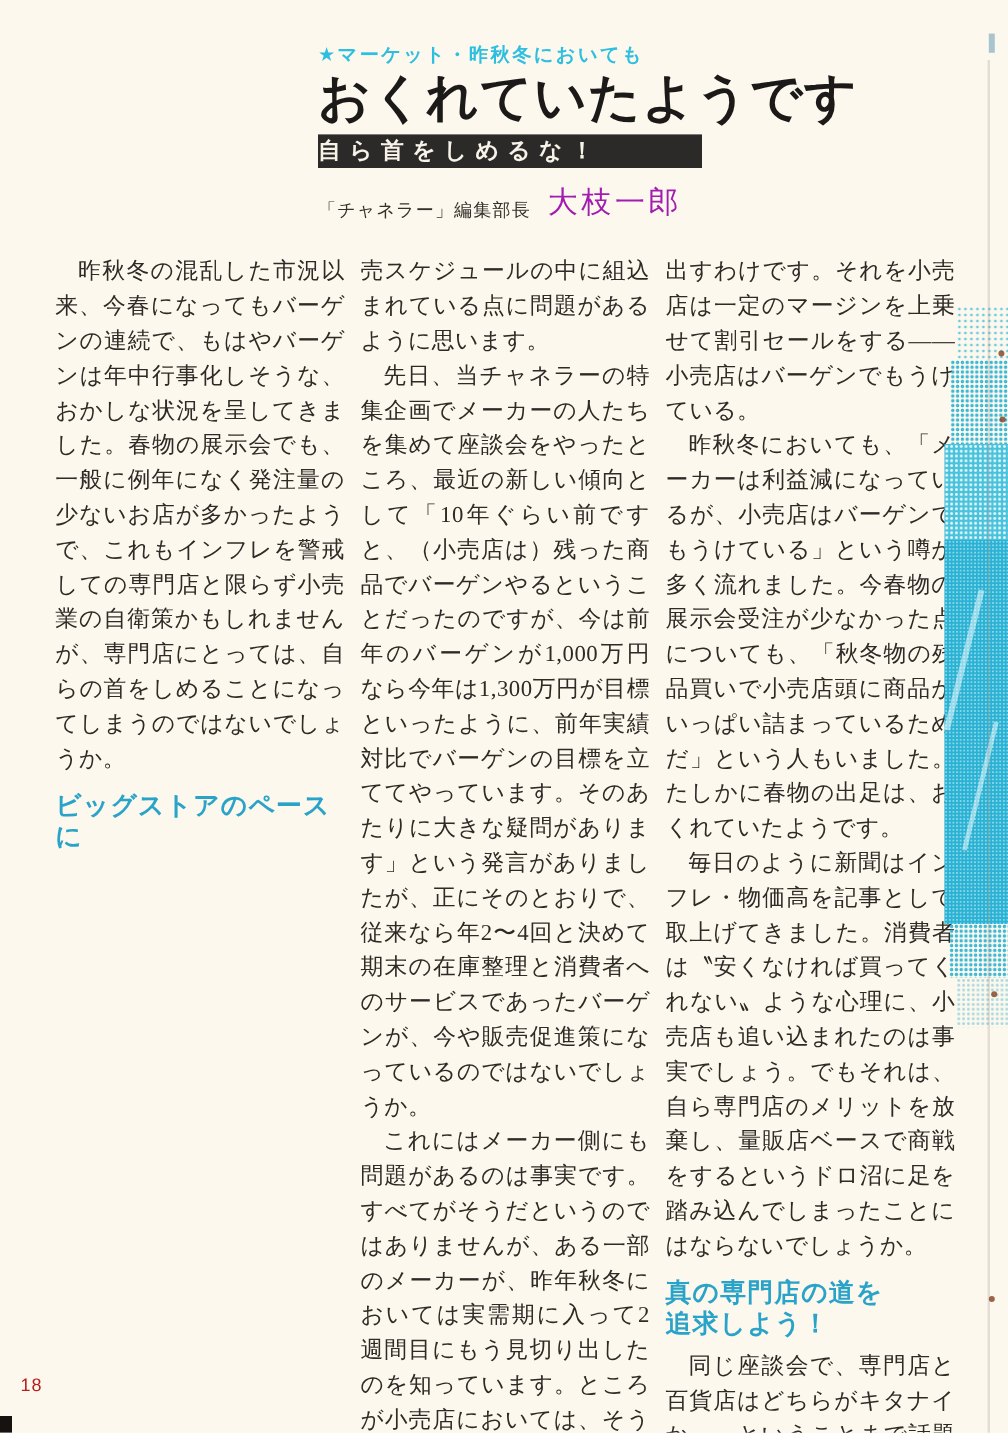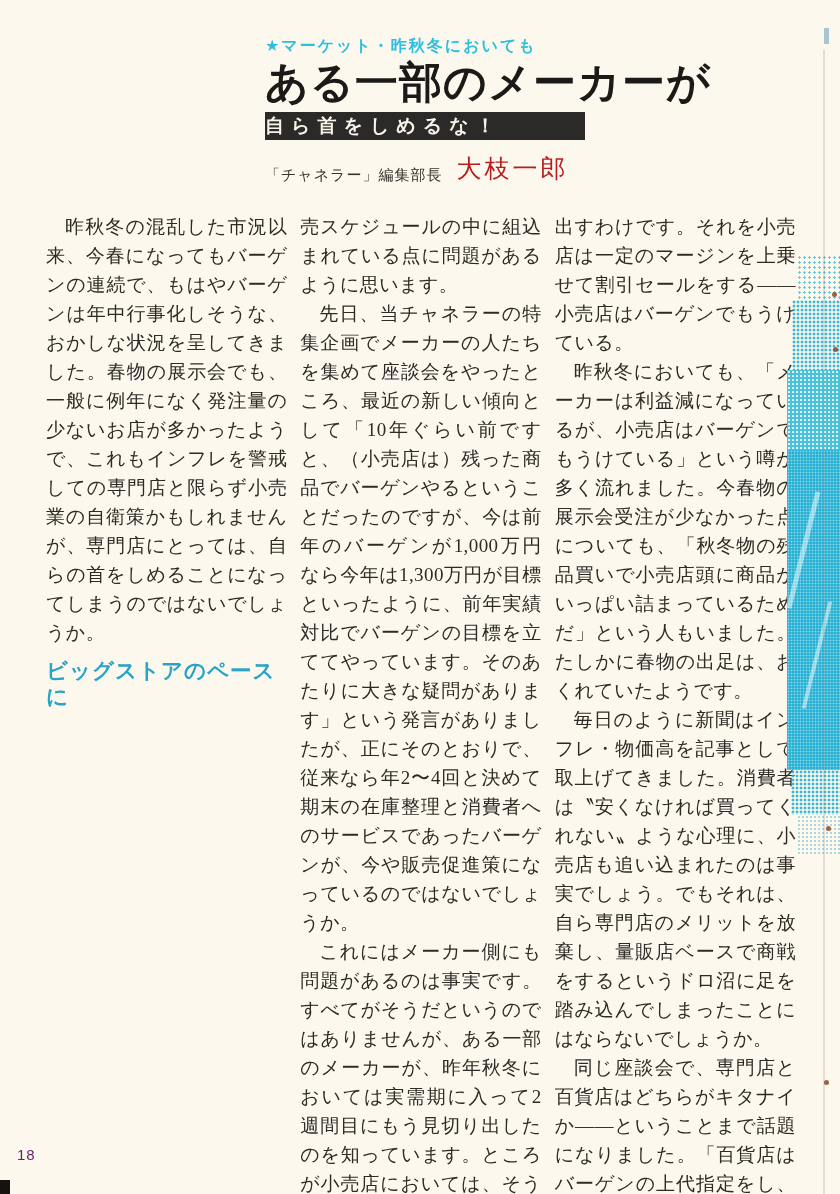--- a/index.html
+++ b/index.html
@@ -25,21 +25,21 @@
   .subtitle-bar{
     margin-top:6px;width:320px;height:28px;background:#2c2a28;
     display:flex;align-items:center;justify-content:flex-start;
   }
   .subtitle-bar span{
     font-family:"Liberation Sans","DejaVu Sans",sans-serif;
     color:#f7f3e9;font-size:19px;letter-spacing:7px;font-weight:bold;white-space:nowrap;
   }
   .byline{position:absolute;left:265px;top:152px;display:flex;align-items:flex-end;gap:14px;}
   .byline .role{font-size:15px;letter-spacing:1px;color:#35302b;}
-  .byline .name{font-size:25px;letter-spacing:3px;color:#b91c1c;}
+  .byline .name{font-size:25px;letter-spacing:3px;color:#a21caf;}
 
   
   .columns{
     position:absolute;left:46px;top:212px;width:750px;height:940px;
     display:flex;gap:13px;
   }
   .col{flex:1 1 0;min-width:0;}
   .col p{
     margin:0;font-size:19px;line-height:29px;letter-spacing:0.4px;
     text-align:justify;text-justify:inter-character;
@@ -81,31 +81,31 @@
 
   
   .edge-line{position:absolute;left:823px;top:50px;width:2px;height:1144px;background:rgba(160,152,142,.28);}
   .edge-tick{position:absolute;left:824px;top:28px;width:5px;height:16px;background:#a9c4cf;}
   .rust-dot{position:absolute;width:5px;height:5px;border-radius:50%;background:#8a4a28;opacity:.85;}
   .corner-mark{position:absolute;left:0;bottom:0;width:10px;height:14px;background:#15120f;}
 
   .page-number{
     position:absolute;left:17px;top:1146px;
     font-family:"Liberation Sans","DejaVu Sans",sans-serif;
-    font-size:15px;color:#701a75;letter-spacing:1px;
+    font-size:15px;color:#b91c1c;letter-spacing:1px;
   }
 </style>
 </head>
 <body>
 
 <div class="page">
 
   <div class="header">
     <div class="kicker">★マーケット・昨秋冬においても</div>
-    <div class="title">ある一部のメーカーが</div>
+    <div class="title">おくれていたようです</div>
     <div class="subtitle-bar">
       <span>自ら首をしめるな！</span>
     </div>
   </div>
   <div class="byline">
     <span class="role">「チャネラー」編集部長</span>
     <span class="name">大枝一郎</span>
   </div>
 
   <div class="columns">
@@ -123,20 +123,24 @@
       <p>売スケジュールの中に組込まれている点に問題があるように思います。</p>
       <p class="indent">先日、当チャネラーの特集企画でメーカーの人たちを集めて座談会をやったところ、最近の新しい傾向として「10年ぐらい前ですと、（小売店は）残った商品でバーゲンやるということだったのですが、今は前年のバーゲンが1,000万円なら今年は1,300万円が目標といったように、前年実績対比でバーゲンの目標を立ててやっています。そのあたりに大きな疑問があります」という発言がありましたが、正にそのとおりで、従来なら年2〜4回と決めて期末の在庫整理と消費者へのサービスであったバーゲンが、今や販売促進策になっているのではないでしょうか。</p>
       <p class="indent">これにはメーカー側にも問題があるのは事実です。すべてがそうだというのではありませんが、ある一部のメーカーが、昨年秋冬においては実需期に入って2週間目にもう見切り出したのを知っています。ところが小売店においては、そういうところの見切り品を1度買付けると、今度は他の見切ってないメーカーに対しても、それ以上の値段では仕入れないような態度をとるところが多いのも事実です。A社が「〇〇円で入れているんだから、あなたのところも同じ値で入れてくれなくては困る」というようないい方です。</p>
 
     </div>
 
     <div class="col">
       <p>出すわけです。それを小売店は一定のマージンを上乗せて割引セールをする――小売店はバーゲンでもうけている。</p>
       <p class="indent">昨秋冬においても、「メーカーは利益減になっているが、小売店はバーゲンでもうけている」という噂が多く流れました。今春物の展示会受注が少なかった点についても、「秋冬物の残品買いで小売店頭に商品がいっぱい詰まっているためだ」という人もいました。たしかに春物の出足は、おくれていたようです。</p>
       <p class="indent">毎日のように新聞はインフレ・物価高を記事として取上げてきました。消費者は〝安くなければ買ってくれない〟ような心理に、小売店も追い込まれたのは事実でしょう。でもそれは、自ら専門店のメリットを放棄し、量販店ベースで商戦をするというドロ沼に足を踏み込んでしまったことにはならないでしょうか。</p>
+      <h3>
+        <span>真の専門店の道を</span>
+        <span>追求しよう！</span>
+      </h3>
       <p class="indent">同じ座談会で、専門店と百貨店はどちらがキタナイか――ということまで話題になりました。「百貨店はバーゲンの上代指定をし、その7掛けて卸せる商品を出せといってくるが、専門店は商品を見て、在庫の状況などもさぐりを入れて買い叩くからキタない」という人もいれば、「百貨店は残ったら返してくる（委託だ）が、専門店は買ったら後のリスクは自分の店で持つからキレイだ」という人もいて意見は分かれました。</p>
     </div>
 
   </div>
 
   <div class="halftone">
     <div class="seg dots-light" style="top:0;height:45px;width:43px;"></div>
     <div class="seg dots-med" style="top:45px;height:70px;width:48px;"></div>
     <div class="seg dots-dense" style="top:115px;height:80px;width:53px;"></div>
     <div class="seg dots-solid" style="top:195px;height:320px;width:53px;">

